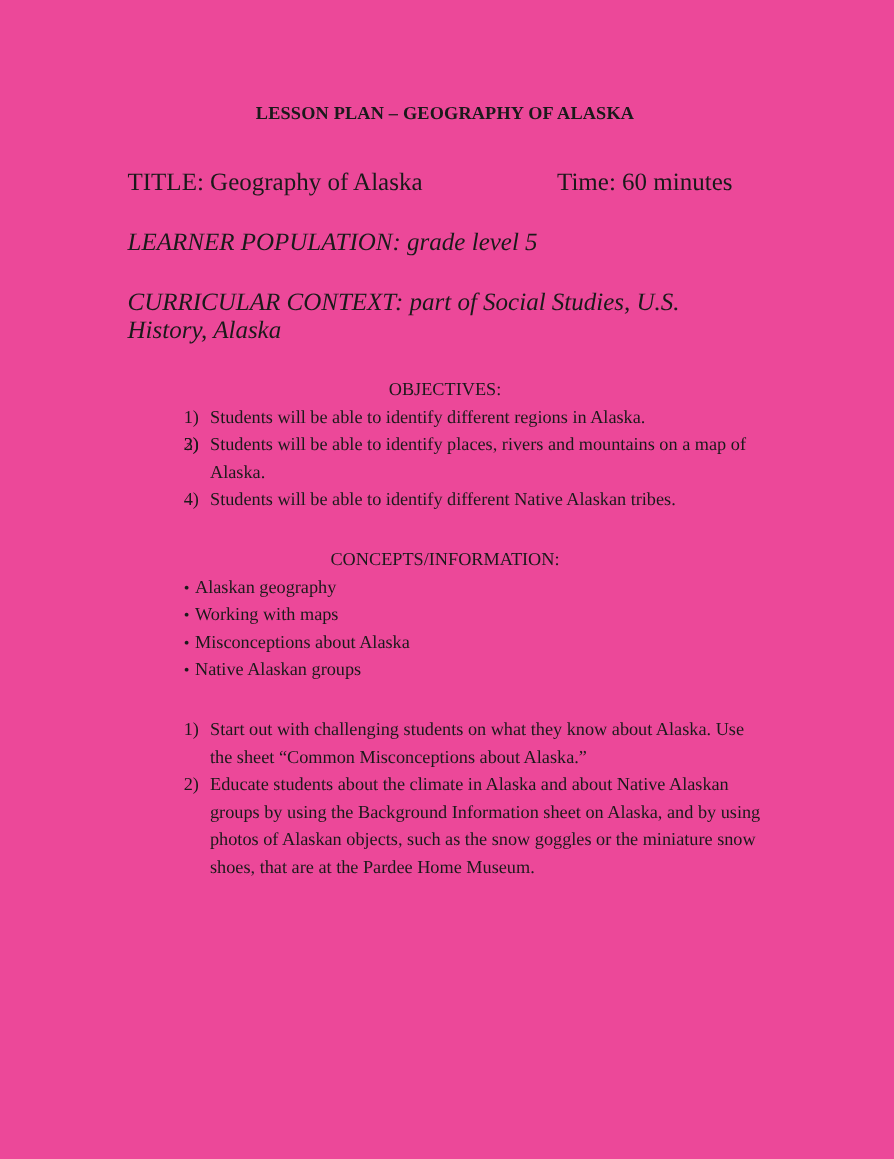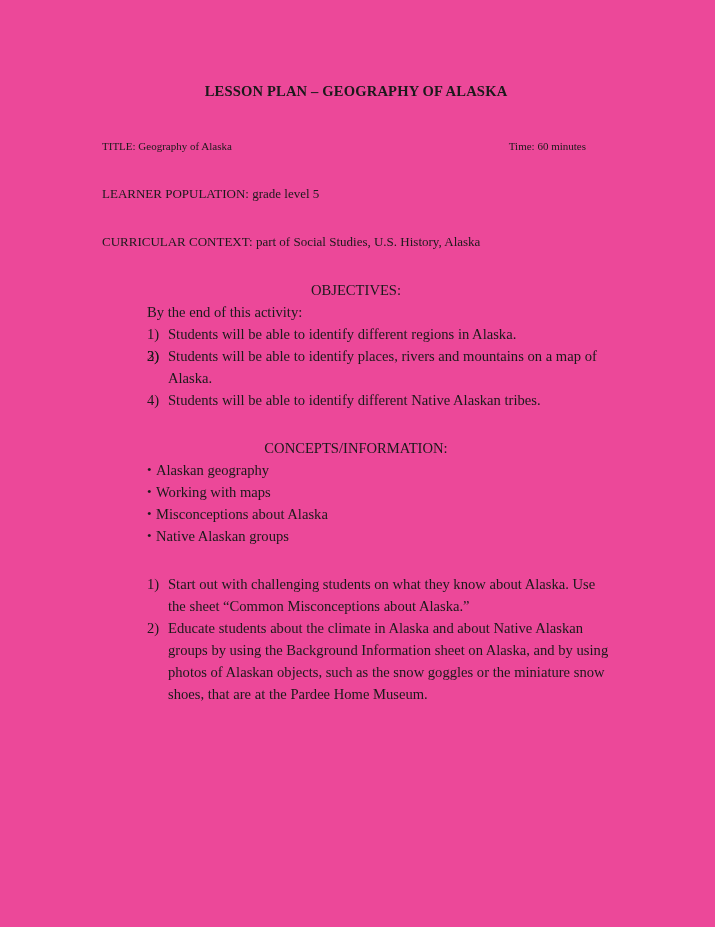--- a/index.html
+++ b/index.html
@@ -39,31 +39,32 @@
     line-height: 22px;
     letter-spacing: 0.15px;
     margin: 0 0 0 0;
     white-space: nowrap;
   }
 
   .spacer-lg { height: 33px; }
   .spacer-section { height: 26px; }
 
   .line {
-    font-size: 13px;
-    line-height: 22px;
-    margin: 0;
-    position: relative;
+    font-size: 20px;
+    line-height: 22px;
+    margin: 0;
+    position: relative;
+    font-style: italic;
   }
 
   .title-row {
     display: flex;
     justify-content: space-between;
     align-items: baseline;
-    font-size: 11px;
+    font-size: 20px;
     line-height: 22px;
   }
   .title-row .left { white-space: nowrap; }
   .title-row .right {
     white-space: nowrap;
     margin-right: 24px;
   }
 
   .heading {
     font-size: 14.6px;
@@ -137,21 +138,20 @@
     <p class="line">LEARNER POPULATION: grade level 5</p>
 
     <div class="spacer-section"></div>
 
     <p class="line">CURRICULAR CONTEXT: part of Social Studies, U.S. History, Alaska</p>
 
     <div class="spacer-section"></div>
 
     <p class="heading">OBJECTIVES:</p>
 
-    <p class="subline">By the end of this activity:</p>
 
     <ol class="numlist">
       <li>
         <span class="marker">1)</span>
         <span>Students will be able to identify different regions in Alaska.</span>
       </li>
       <li>
         <span class="marker">2)</span>
       </li>
       <li>

